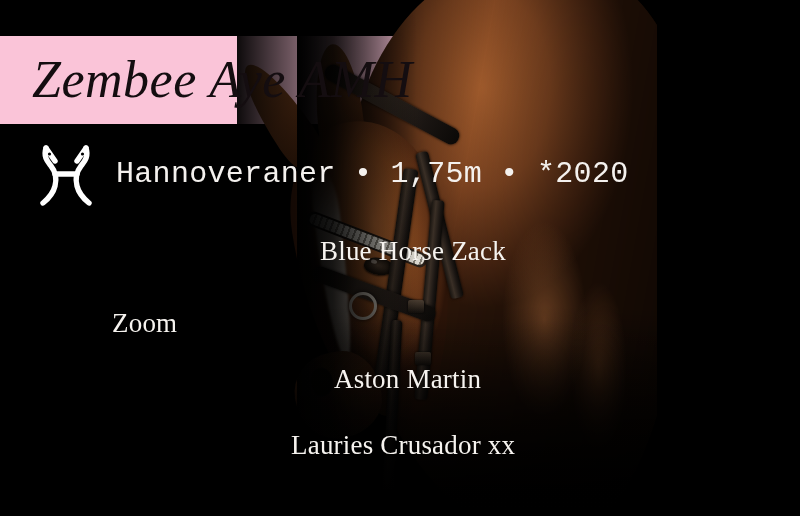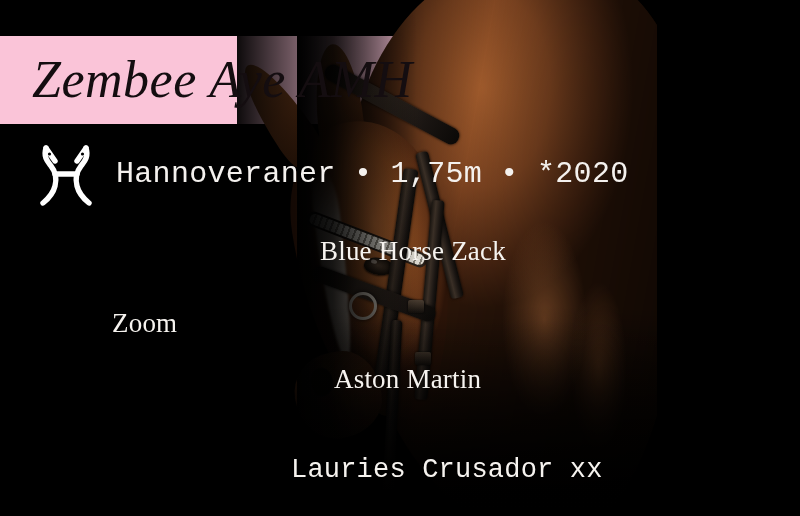--- a/index.html
+++ b/index.html
@@ -260,21 +260,21 @@
     font-size: 27px;
     line-height: 32px;
     white-space: nowrap;
     letter-spacing: .2px;
   }
   .n-sire        { left: 112px; top: 272px; margin-top: 35px; }
   .n-sire-sire   { left: 320px; top: 235px; }
   .n-sire-dam    { left: 339px; top: 303px; }
   .n-dam         { left: 28px;  top: 396px; }
   .n-dam-sire    { left: 334px; top: 363px; text-align: right; }
-  .n-dam-dam     { left: 291px; top: 454px; font-family: Liberation Mono, monospace; }
+  .n-dam-dam     { left: 291px; top: 429px; }
 </style>
 </head>
 <body>
 
 <div class="card">
 
   <div class="banner"></div>
 
   <div class="photo">
     <div class="horse-body"></div>

